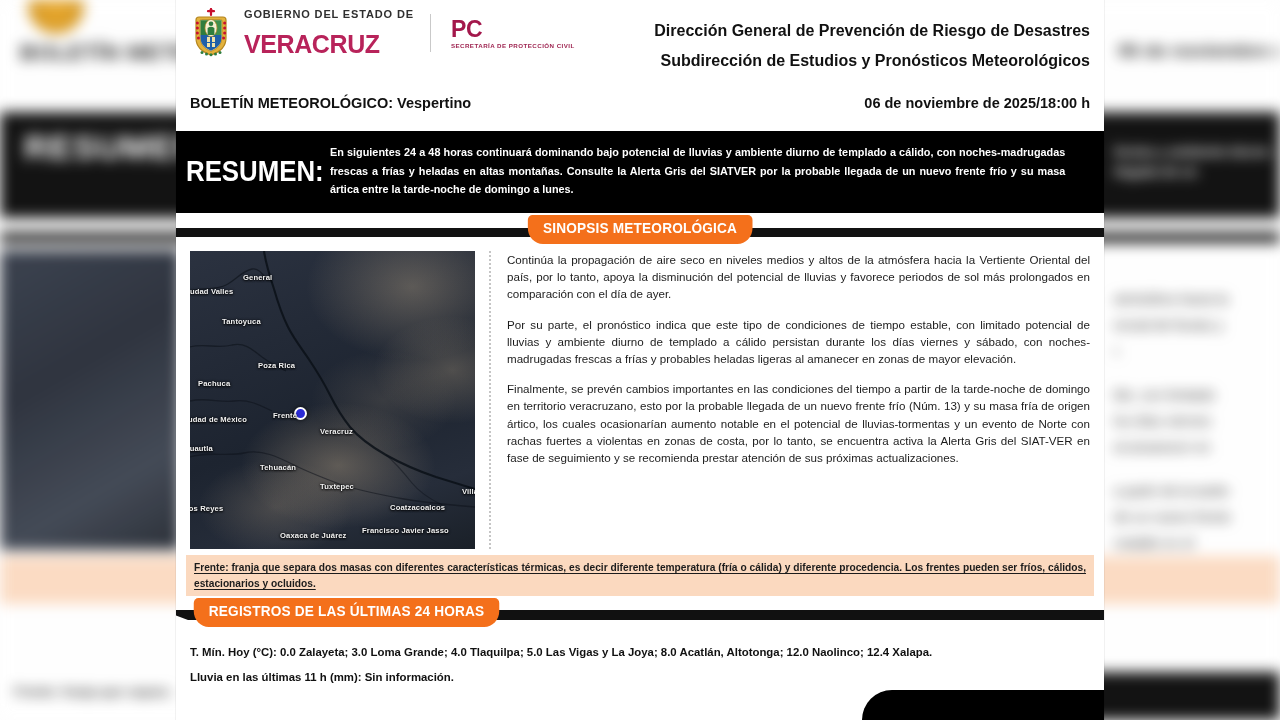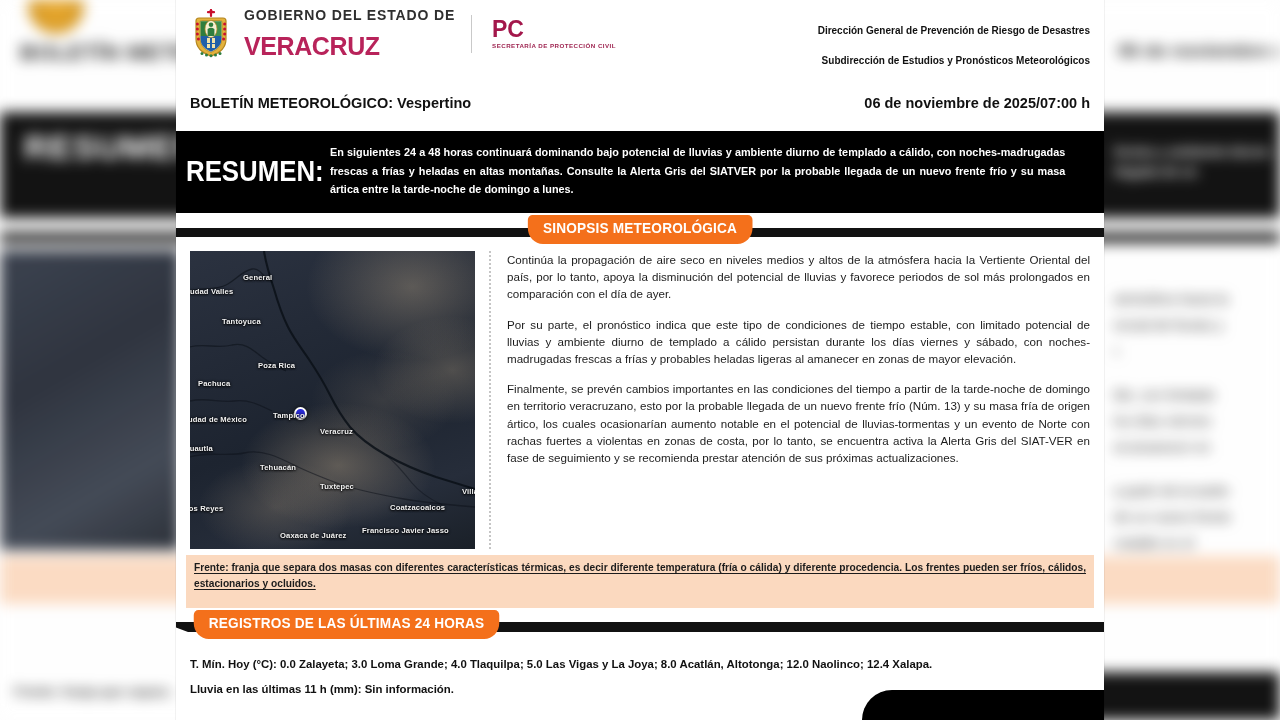--- a/index.html
+++ b/index.html
@@ -123,21 +123,21 @@
     align-items: center;
     gap: 10px;
   }
   .crest {
     width: 44px; height: 50px;
     position: relative;
     flex: 0 0 auto;
   }
   .wordmark { line-height: 1; }
   .wm-top {
-    font-size: 14px; font-weight: 700; letter-spacing: .85px;
+    font-size: 11px; font-weight: 700; letter-spacing: .85px;
     color: #2f2f2f; margin-bottom: 12px;
   }
   .wm-main {
     font-size: 25px; font-weight: 800; letter-spacing: -0.4px;
     color: #b8235a; line-height: 1;
   }
   .divider-v {
     width: 1px; height: 38px;
     background: #c9c9c9;
     margin: 0 10px 0 6px;
@@ -151,21 +151,21 @@
     font-size: 6.2px; font-weight: 700; letter-spacing: .45px;
     color: #9e2450; margin-top: 2px;
   }
 
   .hdr-right {
     position: absolute;
     right: 14px; top: 16px;
     text-align: right;
   }
   .hdr-line {
-    font-size: 10px; font-weight: 700;
+    font-size: 16px; font-weight: 700;
     color: #111; line-height: 30px;
     white-space: nowrap;
   }
   .bulletin-row {
     position: absolute;
     left: 14px; right: 14px; top: 95px;
     display: flex;
     justify-content: space-between;
     align-items: baseline;
   }
@@ -304,21 +304,21 @@
     color: #1c1c1c;
     text-align: justify;
     margin-bottom: 13px;
   }
   .text-col p:last-child { margin-bottom: 0; }
 
   
   .frente {
     margin: 6px 10px 0 10px;
     background: #fbd9bf;
-    padding: 5px 8px 16px 8px;
+    padding: 5px 8px 4px 8px;
   }
   .frente-txt {
     font-size: 10.2px;
     font-weight: 700;
     line-height: 16px;
     color: #1c1c1c;
     text-decoration: underline;
     text-underline-offset: 2px;
     text-align: justify;
   }
@@ -429,21 +429,21 @@
         </div>
       </div>
 
       <div class="hdr-right">
         <div class="hdr-line">Dirección General de Prevención de Riesgo de Desastres</div>
         <div class="hdr-line">Subdirección de Estudios y Pronósticos Meteorológicos</div>
       </div>
 
       <div class="bulletin-row">
         <div class="bulletin-title">BOLETÍN METEOROLÓGICO: Vespertino</div>
-        <div class="bulletin-date">06 de noviembre de 2025/07:00 h</div>
+        <div class="bulletin-date">06 de noviembre de 2025/18:00 h</div>
       </div>
     </div>
 
     <div class="resumen">
       <div class="resumen-label">RESUMEN:</div>
       <div class="resumen-text">En siguientes 24 a 48 horas continuará dominando bajo potencial de lluvias y ambiente diurno de templado a cálido, con noches-madrugadas frescas a frías y heladas en altas montañas. Consulte la Alerta Gris del SIATVER por la probable llegada de un nuevo frente frío y su masa ártica entre la tarde-noche de domingo a lunes.</div>
     </div>
 
     <div class="pillbar center">
       <div class="bar"></div>
@@ -464,21 +464,21 @@
             <path d="M0 206 C18 200 36 206 54 202 C72 198 88 206 104 214 C120 222 136 228 152 234" fill="none" stroke="#0b1018" stroke-width="1.3" opacity=".5"></path>
             <path d="M152 234 C172 240 192 244 214 248 C236 252 260 254 285 256" fill="none" stroke="#0b1018" stroke-width="1.3" opacity=".5"></path>
             <path d="M196 204 C206 212 214 222 222 232 C230 242 240 248 252 254" fill="none" stroke="#0b1018" stroke-width="1.2" opacity=".45"></path>
           </svg>
           <div class="marker" style="left: 104px; top: 156px;"></div>
         <div class="city" style="left: 53px; top: 22px;">General</div>
             <div class="city" style="left: -8px; top: 36px;">Ciudad Valles</div>
             <div class="city" style="left: 32px; top: 66px;">Tantoyuca</div>
             <div class="city" style="left: 68px; top: 110px;">Poza Rica</div>
             <div class="city" style="left: 8px; top: 128px; text-align: center;">Pachuca</div>
-            <div class="city" style="left: 83px; top: 160px;">Tampico</div>
+            <div class="city" style="left: 83px; top: 160px;">Frente</div>
             <div class="city" style="left: -10px; top: 164px;">Ciudad de México</div>
             <div class="city" style="left: 130px; top: 176px;">Veracruz</div>
             <div class="city" style="left: -6px; top: 193px;">Cuautla</div>
             <div class="city" style="left: 70px; top: 212px;">Tehuacán</div>
             <div class="city" style="left: 130px; top: 231px;">Tuxtepec</div>
             <div class="city" style="left: 200px; top: 228px; margin-top: 24px;">Coatzacoalcos</div>
             <div class="city" style="left: 90px; top: 280px;">Oaxaca de Juárez</div>
             <div class="city" style="left: 172px; top: 275px;">Francisco Javier Jasso</div>
             <div class="city" style="left: 272px; top: 236px;">Villahermosa</div>
             <div class="city" style="left: -6px; top: 253px;">Los Reyes</div>

